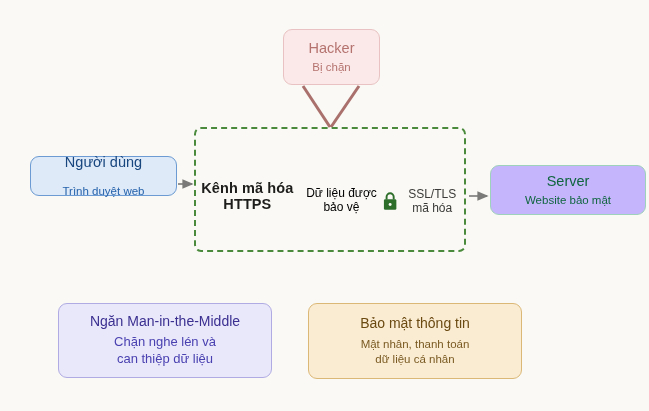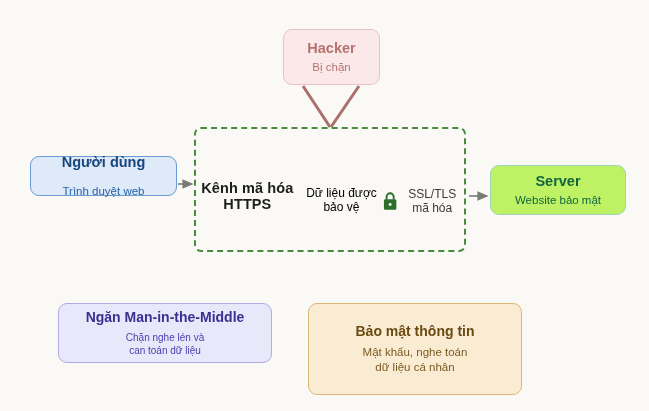--- a/index.html
+++ b/index.html
@@ -24,21 +24,21 @@
     position: absolute;
     box-sizing: border-box;
     display: flex;
     flex-direction: column;
     align-items: center;
     justify-content: center;
     text-align: center;
     border-radius: 9px;
   }
   .node .title {
-    font-weight: bold;
+    font-weight: normal;
     line-height: 1.25;
     text-align: right;
   }
   .node .sub {
     line-height: 1.3;
   }
 
   
   #hacker {
     left: 283px;
@@ -122,59 +122,59 @@
   #user .sub {
     font-size: 11.5px;
     color: #2663ab;
     margin-top: 13px;
   }
 
   
   #server {
     left: 490px;
     top: 165px;
-    width: 136px;
+    width: 156px;
     height: 50px;
-    background: #bef264;
+    background: #c4b5fd;
     border: 1px solid #9ed2ba;
   }
   #server .title {
     font-size: 14.5px;
     color: #11653f;
   }
   #server .sub {
     font-size: 11.5px;
     color: #11653f;
     margin-top: 2px;
   }
 
   
   #mitm {
     left: 58px;
     top: 303px;
     width: 214px;
-    height: 60px;
+    height: 75px;
     background: #e9e8fb;
     border: 1px solid #b0abe2;
   }
   #mitm .title {
     font-size: 14px;
     color: #3b2f90;
   }
   #mitm .sub {
-    font-size: 10px;
+    font-size: 13px;
     color: #4a41b0;
     margin-top: 4px;
   }
 
   #privacy {
     left: 308px;
     top: 303px;
     width: 214px;
-    height: 92px;
+    height: 76px;
     background: #faecd3;
     border: 1px solid #dcb877;
   }
   #privacy .title {
     font-size: 14px;
     color: #6b4a12;
   }
   #privacy .sub {
     font-size: 11.5px;
     color: #7a5a22;
@@ -240,25 +240,25 @@
 
   <div class="node" id="server">
     <div class="title">Server</div>
     <div class="sub">Website bảo mật</div>
   </div>
 
   <div class="node" id="mitm">
     <div class="title">Ngăn Man-in-the-Middle</div>
     <div class="sub">
       <div>Chặn nghe lén và</div>
-      <div>can toán dữ liệu</div>
+      <div>can thiệp dữ liệu</div>
     </div>
   </div>
 
   <div class="node" id="privacy">
     <div class="title">Bảo mật thông tin</div>
     <div class="sub">
-      <div>Mật khẩu, nghe toán</div>
+      <div>Mật nhân, thanh toán</div>
       <div>dữ liệu cá nhân</div>
     </div>
   </div>
 
 </div>
 
 </body></html>

